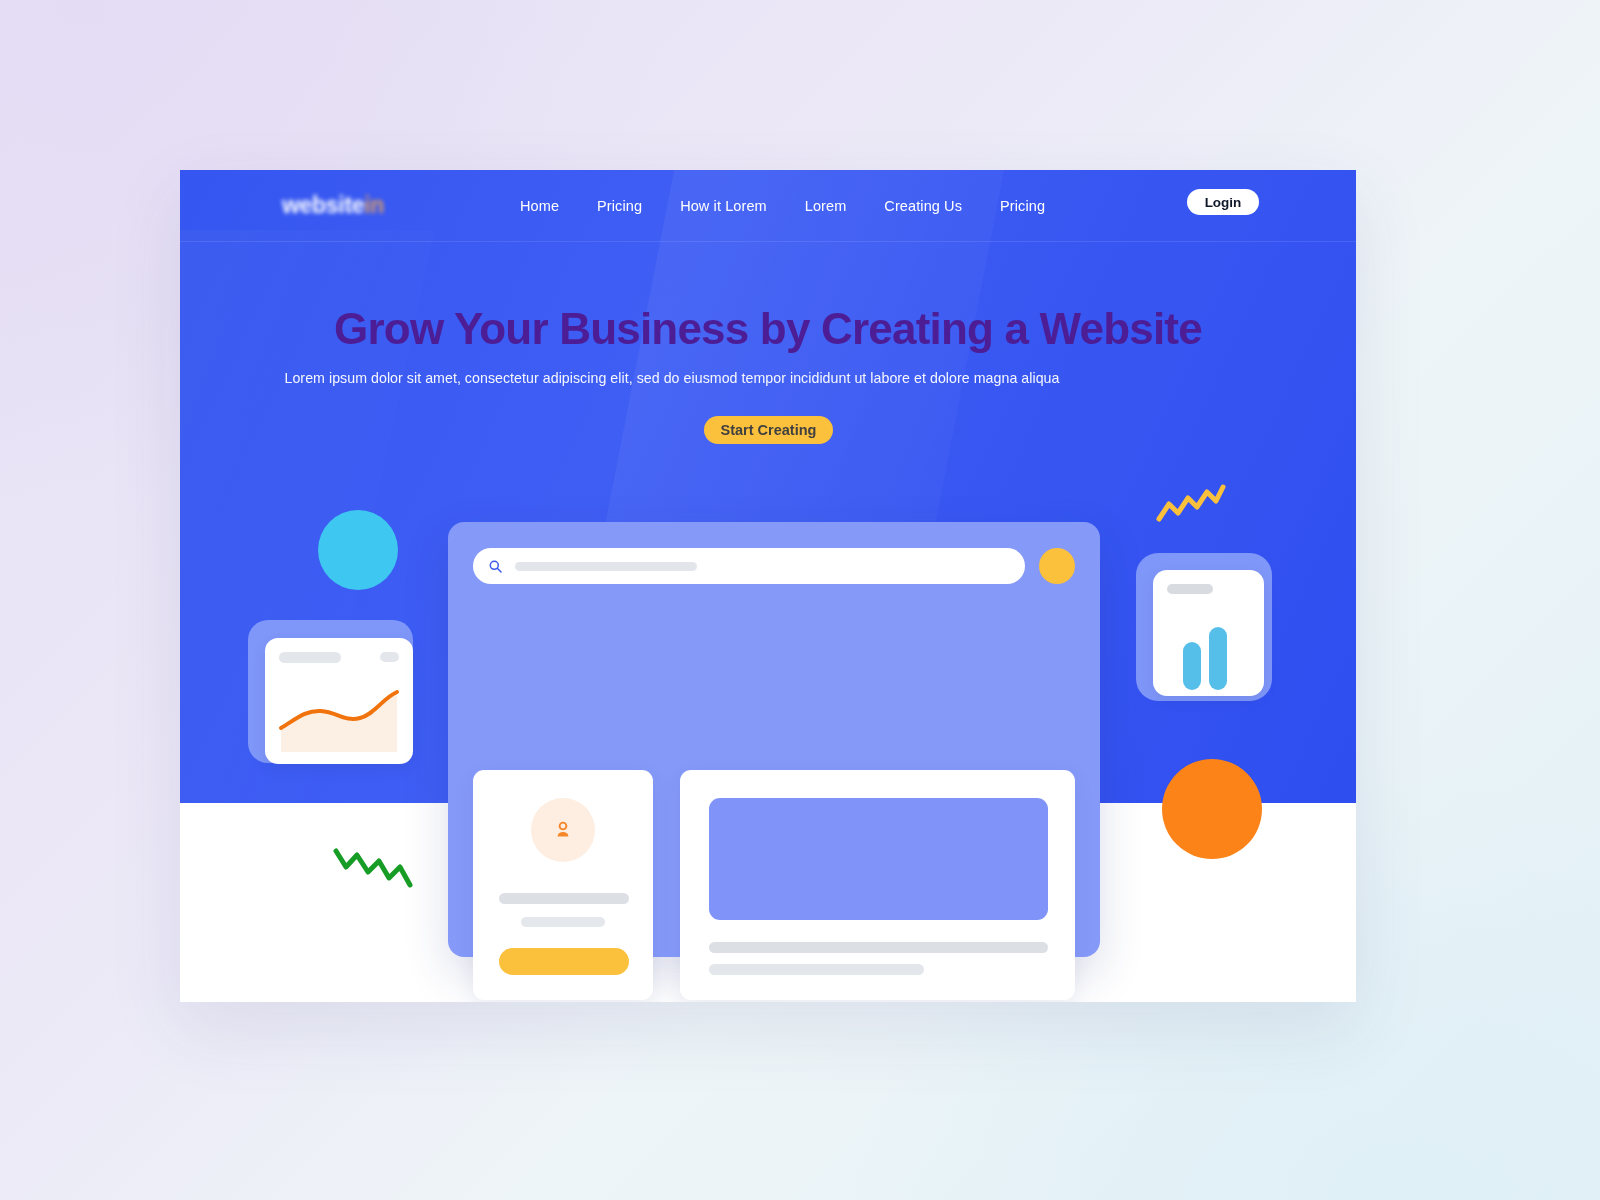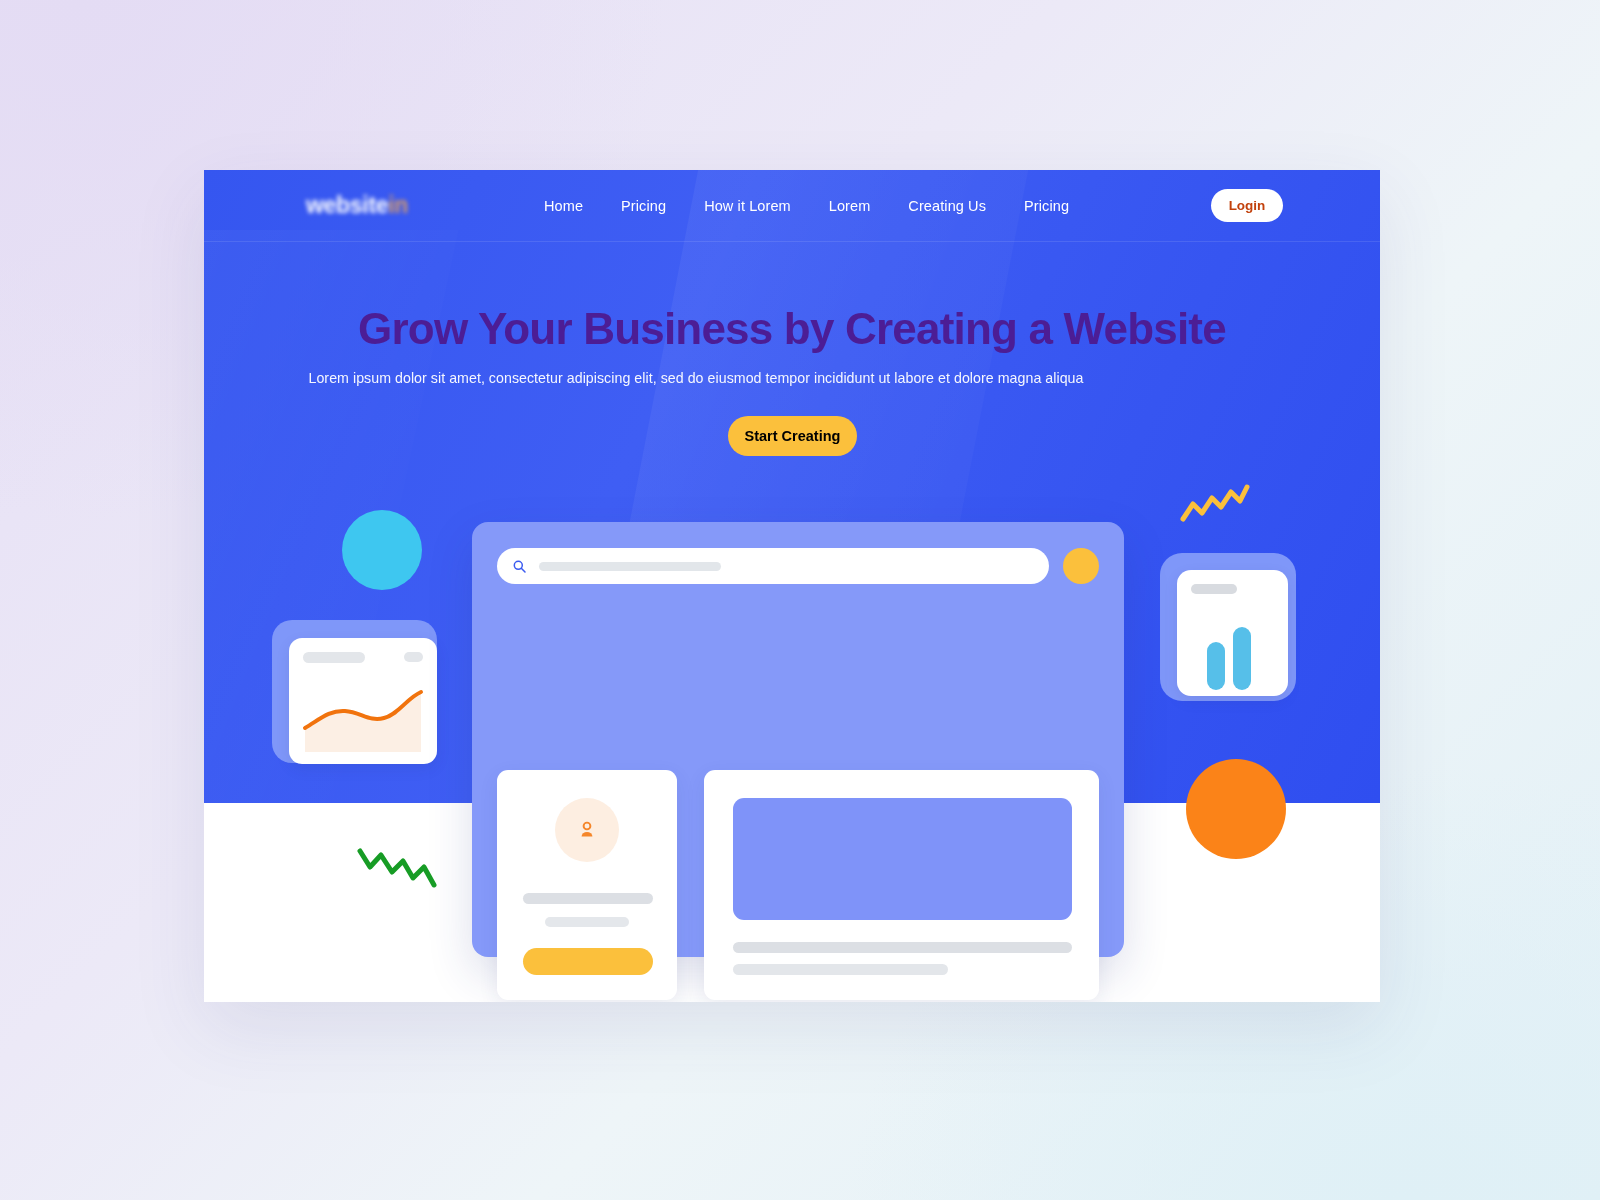--- a/index.html
+++ b/index.html
@@ -15,21 +15,21 @@
     background:
       radial-gradient(ellipse 900px 700px at 88% 100%, #dff0f6 0%, rgba(223,240,246,0) 62%),
       radial-gradient(ellipse 900px 800px at 5% 0%, #e4dcf4 0%, rgba(228,220,244,0) 65%),
       linear-gradient(135deg, #e6dff5 0%, #ece9f7 38%, #eef5f8 62%, #e2f0f6 100%);
     position: relative;
   }
 
   
   .mockup {
     position: absolute;
-    left: 204px;
+    left: 180px;
     top: 170px;
     width: 1176px;
     height: 832px;
     background: #ffffff;
     overflow: hidden;
     box-shadow: 0 26px 70px rgba(60, 60, 130, 0.10);
     padding-left: 17px;
   }
 
   
@@ -98,24 +98,24 @@
     letter-spacing: 0.1px;
     cursor: pointer;
     white-space: nowrap;
   }
 
   .login-btn {
     position: absolute;
     right: 97px;
     top: 19px;
     width: 72px;
-    height: 33px;
+    height: 26px;
     border-radius: 17px;
     background: #ffffff;
-    color: #c2410c;
+    color: #0f172a;
     font-size: 13.5px;
     font-weight: 700;
     display: flex;
     align-items: center;
     justify-content: center;
     border: none;
     cursor: pointer;
     font-family: "Liberation Sans", sans-serif;
   }
 
@@ -140,24 +140,24 @@
     font-size: 14.2px;
     font-weight: 400;
     letter-spacing: 0.05px;
     z-index: 5;
   }
   .cta-btn {
     position: absolute;
     left: 524px;
     top: 246px;
     width: 129px;
-    height: 40px;
+    height: 28px;
     border-radius: 20px;
     background: #fbc03c;
-    color: #000000;
+    color: #404040;
     font-size: 14.5px;
     font-weight: 700;
     display: flex;
     align-items: center;
     justify-content: center;
     border: none;
     cursor: pointer;
     z-index: 5;
     font-family: "Liberation Sans", sans-serif;
   }

